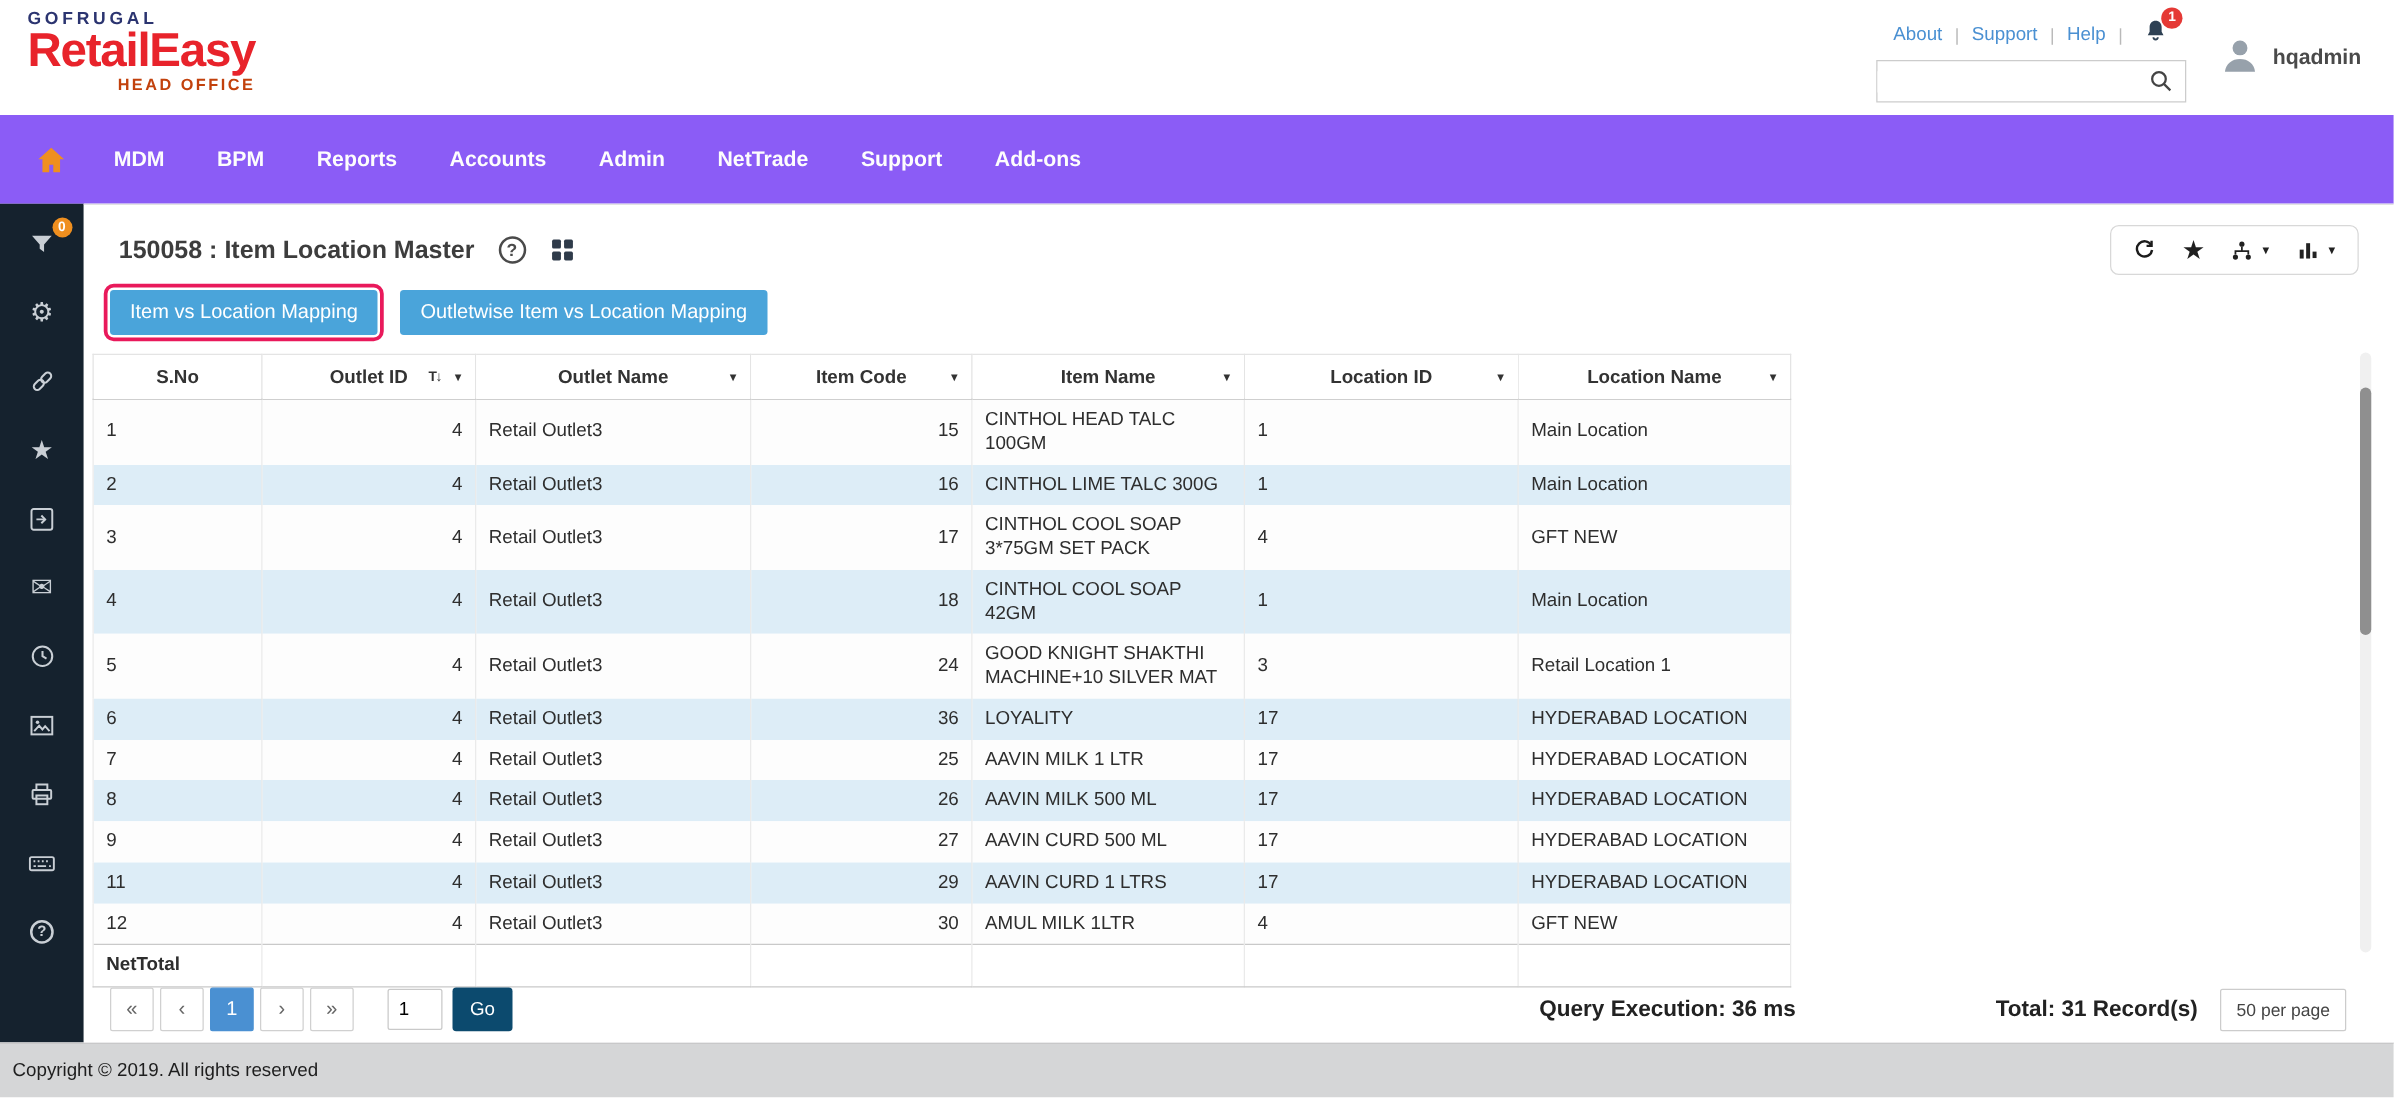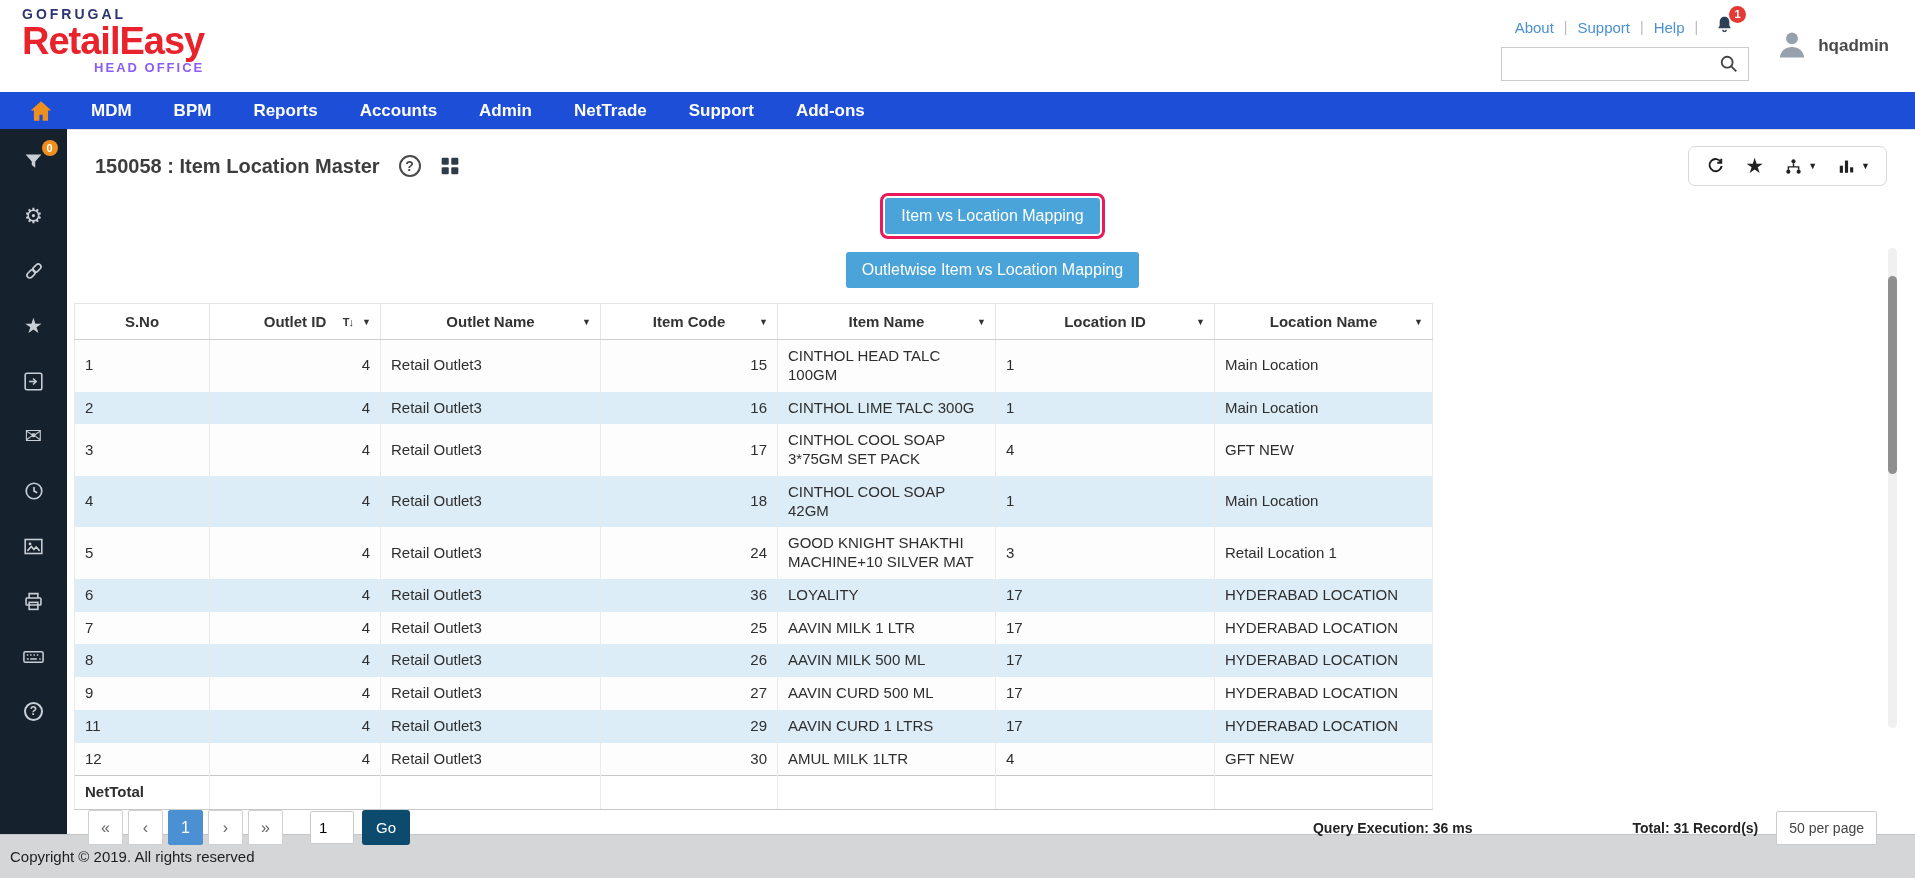--- a/index.html
+++ b/index.html
@@ -6,41 +6,41 @@
   body {
     width: 1915px; height: 878px; overflow: hidden;
     font-family: "Liberation Sans", "DejaVu Sans", sans-serif;
     background: #ffffff; display: flex; flex-direction: column;
   }
   
   .hdr { height: 92px; background: #fff; display: flex; position: relative; flex: none; }
   .logo { padding: 7px 0 0 22px; line-height: 1; }
   .logo-brand { font-size: 14px; font-weight: 700; letter-spacing: 3px; color: #2b3470; }
   .logo-product { font-size: 38px; font-weight: 800; color: #e8232b; letter-spacing: -1px; margin-top: 1px; }
-  .logo-tagline { font-size: 13px; font-weight: 700; letter-spacing: 2px; color: #8b5cf6; text-align: right; margin-top: 1px; }
+  .logo-tagline { font-size: 13px; font-weight: 700; letter-spacing: 2px; color: #c2410c; text-align: right; margin-top: 1px; }
   .banner { position: absolute; left: 52%; transform: translateX(-50%); top: 0; width: 460px; height: 34px;
     background: #f8d7da; border-radius: 0 0 4px 4px; display: flex; align-items: center; padding: 0 12px; }
   .banner-text { flex: 1; text-align: center; color: #3d7ab8; font-size: 17px; }
   .chev { display: flex; align-items: center; cursor: pointer; }
   .hdr-right { margin-left: auto; padding-top: 14px; display: flex; flex-direction: column; align-items: flex-end; }
   .hdr-links { display: flex; align-items: center; gap: 10px; margin-right: 14px; }
   .hdr-link { color: #4a90d2; font-size: 15px; cursor: pointer; }
   .sep { color: #b9b9b9; font-size: 14px; }
   .bell-wrap { position: relative; margin-left: 6px; cursor: pointer; }
   .bell-badge { position: absolute; top: -8px; right: -11px; background: #e53935; color: #fff;
     width: 17px; height: 17px; border-radius: 50%; font-size: 11px; font-weight: 700;
     line-height: 17px; text-align: center; }
   .search-box { margin-top: 7px; width: 248px; height: 34px; border: 1px solid #cccccc; background: #fff;
     display: flex; align-items: center; }
   .search-box input { flex: 1; border: none; outline: none; font-size: 15px; padding: 0 8px; min-width: 0; }
   .search-ic { padding: 0 9px 0 4px; display: flex; cursor: pointer; }
   .hdr-user { display: flex; align-items: center; gap: 9px; align-self: center; margin: 0 26px 0 26px; cursor: pointer; }
   .hdr-user-name { font-size: 17px; font-weight: 700; color: #4a4a4a; }
   
-  .navbar { height: 37px; background: #1d4ed8; display: flex; align-items: center; padding-left: 28px; flex: none; }
+  .navbar { height: 71px; background: #8b5cf6; display: flex; align-items: center; padding-left: 28px; flex: none; }
   .nav-home { margin-right: 16px; display: flex; cursor: pointer; }
   .nav-item { color: #fdfdfd; font-size: 17px; font-weight: 600; padding: 0 21px; cursor: pointer; }
   
   .main { flex: 1; display: flex; min-height: 0; }
   .sidebar { width: 67px; background: #15222e; display: flex; flex-direction: column; align-items: center;
     padding-top: 20px; gap: 31px; flex: none; }
   .side-btn { position: relative; width: 24px; height: 24px; display: flex; align-items: center;
     justify-content: center; color: #c9cfd5; cursor: pointer; }
   .side-btn.glyph { font-size: 21px; font-family: "DejaVu Sans", sans-serif; line-height: 1; }
   .side-badge { position: absolute; top: -9px; right: -12px; background: #ef8f1f; color: #fff;
@@ -55,21 +55,21 @@
   .page-title { font-size: 20px; font-weight: 700; color: #3d3d3d; }
   .help-circle { width: 22px; height: 22px; border: 2px solid #4a4a4a; border-radius: 50%; color: #4a4a4a;
     font-size: 14px; font-weight: 700; display: flex; align-items: center; justify-content: center; cursor: pointer; }
   .grid-ic { display: flex; cursor: pointer; }
   .toolbar { margin-left: auto; margin-right: 10px; border: 1px solid #d8d8d8; border-radius: 7px; height: 40px;
     display: flex; align-items: center; padding: 0 16px; gap: 20px; }
   .tool-btn { display: flex; align-items: center; gap: 5px; cursor: pointer; color: #1f1f1f; }
   .tool-star { font-size: 21px; font-family: "DejaVu Sans", sans-serif; line-height: 1; }
   .tool-caret { font-size: 9px; color: #222; }
   
-  .tabs-row { margin-top: 12px; margin-left: 14px; display: flex; gap: 18px; align-items: center; flex-direction: column; }
+  .tabs-row { margin-top: 12px; margin-left: 14px; display: flex; gap: 18px; align-items: center; }
   .tab-btn { background: #4aa4da; color: #fff; border: none; border-radius: 3px; font-size: 16px;
     padding: 9px 16px; cursor: pointer; font-family: inherit; }
   .tab-btn.active { outline: 3px solid #e9195b; outline-offset: 2px; }
   
   table.grid { margin-top: 15px; border-collapse: collapse; table-layout: fixed; width: 1358px; font-size: 15px; flex: none; }
   table.grid th { font-weight: 700; color: #333; background: #fff; border: 1px solid #e4e4e4;
     border-bottom: 1px solid #cfcfcf; padding: 9px 6px; text-align: center; position: relative; cursor: pointer; }
   table.grid td { border-left: 1px solid #eaeaea; border-right: 1px solid #eaeaea; padding: 7px 10px;
     color: #2e2e2e; line-height: 1.25; word-wrap: break-word; }
   tbody tr:nth-child(even) td { background: #ddedf7; }
@@ -82,21 +82,21 @@
   .net-total { font-weight: 700; color: #222; }
   
   .pager-row { margin-top: auto; display: flex; align-items: center; margin-left: 14px; padding-right: 20px; padding-bottom: 2px; }
   .pg-btn { width: 35px; height: 35px; border: 1px solid #d0d0d0; background: #fff; color: #666; font-size: 16px;
     display: flex; align-items: center; justify-content: center; margin-right: 5px; cursor: pointer; border-radius: 2px; }
   .pg-btn.active { background: #4a90d2; border-color: #4a90d2; color: #fff; }
   .pg-input { margin-left: 22px; width: 44px; height: 33px; border: 1px solid #c9c9c9; font-size: 15px;
     padding: 0 8px; outline: none; border-radius: 2px; }
   .go-btn { margin-left: 8px; background: #0c4a6e; color: #fff; border: none; border-radius: 3px;
     font-size: 15px; padding: 9px 14px; cursor: pointer; font-family: inherit; }
-  .stat { font-size: 14px; font-weight: 700; color: #222; white-space: nowrap; }
+  .stat { font-size: 18px; font-weight: 700; color: #222; white-space: nowrap; }
   .q-exec { margin-left: auto; }
   .q-total { margin-left: 160px; }
   .per-page { margin-left: 18px; border: 1px solid #cccccc; padding: 8px 12px; font-size: 14px; color: #444;
     background: #fff; cursor: pointer; border-radius: 2px; white-space: nowrap; }
   
   .vscroll { position: absolute; right: 18px; top: 118px; width: 9px; height: 480px; background: #f0f0f0;
     border-radius: 5px; }
   .vscroll-thumb { position: absolute; top: 28px; left: 0; width: 9px; height: 198px; background: #8f8f8f;
     border-radius: 5px; cursor: pointer; }
   

